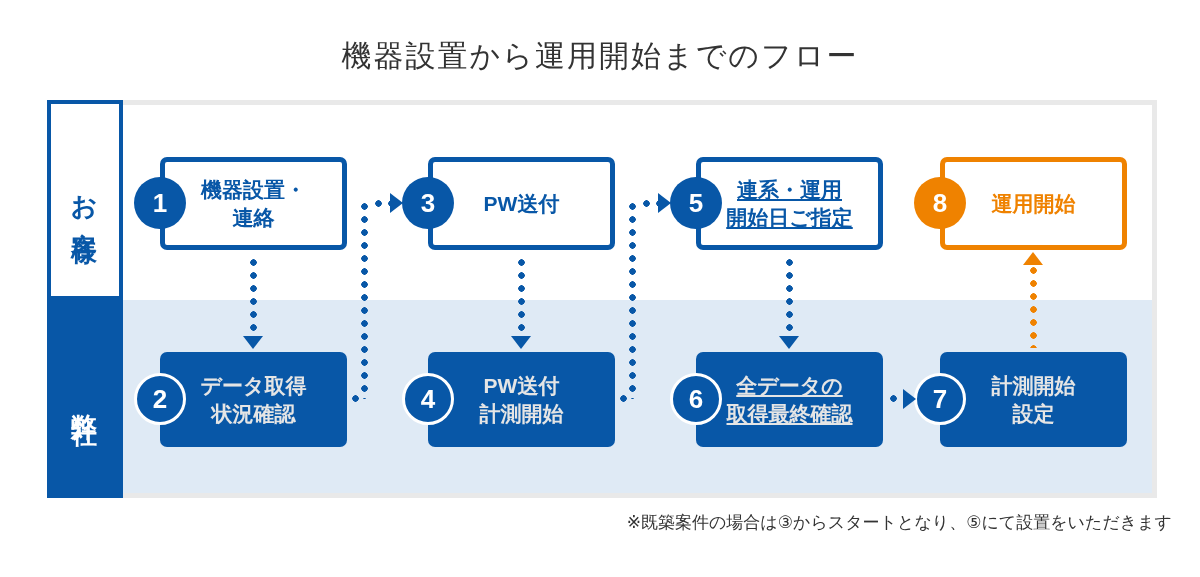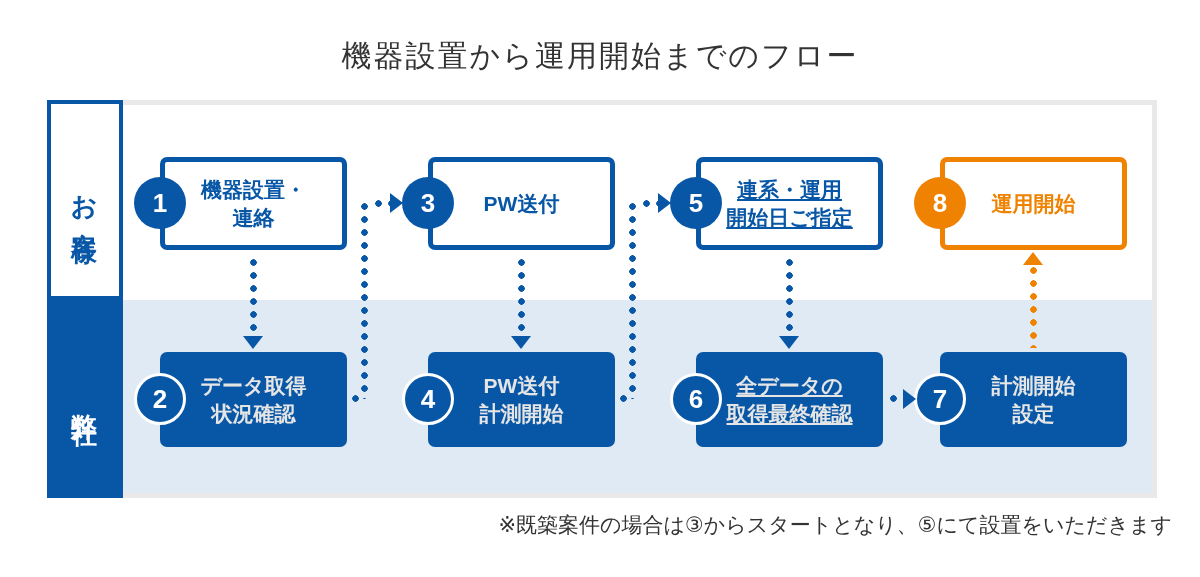--- a/index.html
+++ b/index.html
@@ -76,21 +76,21 @@
 
   .a23a{left:349px;top:395px;width:16px;} .a23b{left:361px;top:200px;height:199px;}
   .a23c{left:372px;top:200px;width:18px;} .a23t{left:390px;top:193px;}
   .a45a{left:617px;top:395px;width:16px;} .a45b{left:629px;top:200px;height:199px;}
   .a45c{left:640px;top:200px;width:18px;} .a45t{left:658px;top:193px;}
 
   .a67a{left:887px;top:395px;width:14px;} .a67t{left:903px;top:389px;}
 
   .a78v{left:1030px;top:264px;height:84px;} .a78t{left:1023px;top:252px;}
 
-  .footnote{position:absolute;right:28px;top:511px;font-size:21px;color:var(--txt);}
+  .footnote{position:absolute;right:28px;top:511px;font-size:17px;color:var(--txt);}
 </style>
 </head>
 <body>
 
 <div class="page">
 
   <div class="title">機器設置から運用開始までのフロー</div>
 
   <div class="frame">
     <div class="lane-top"></div>

